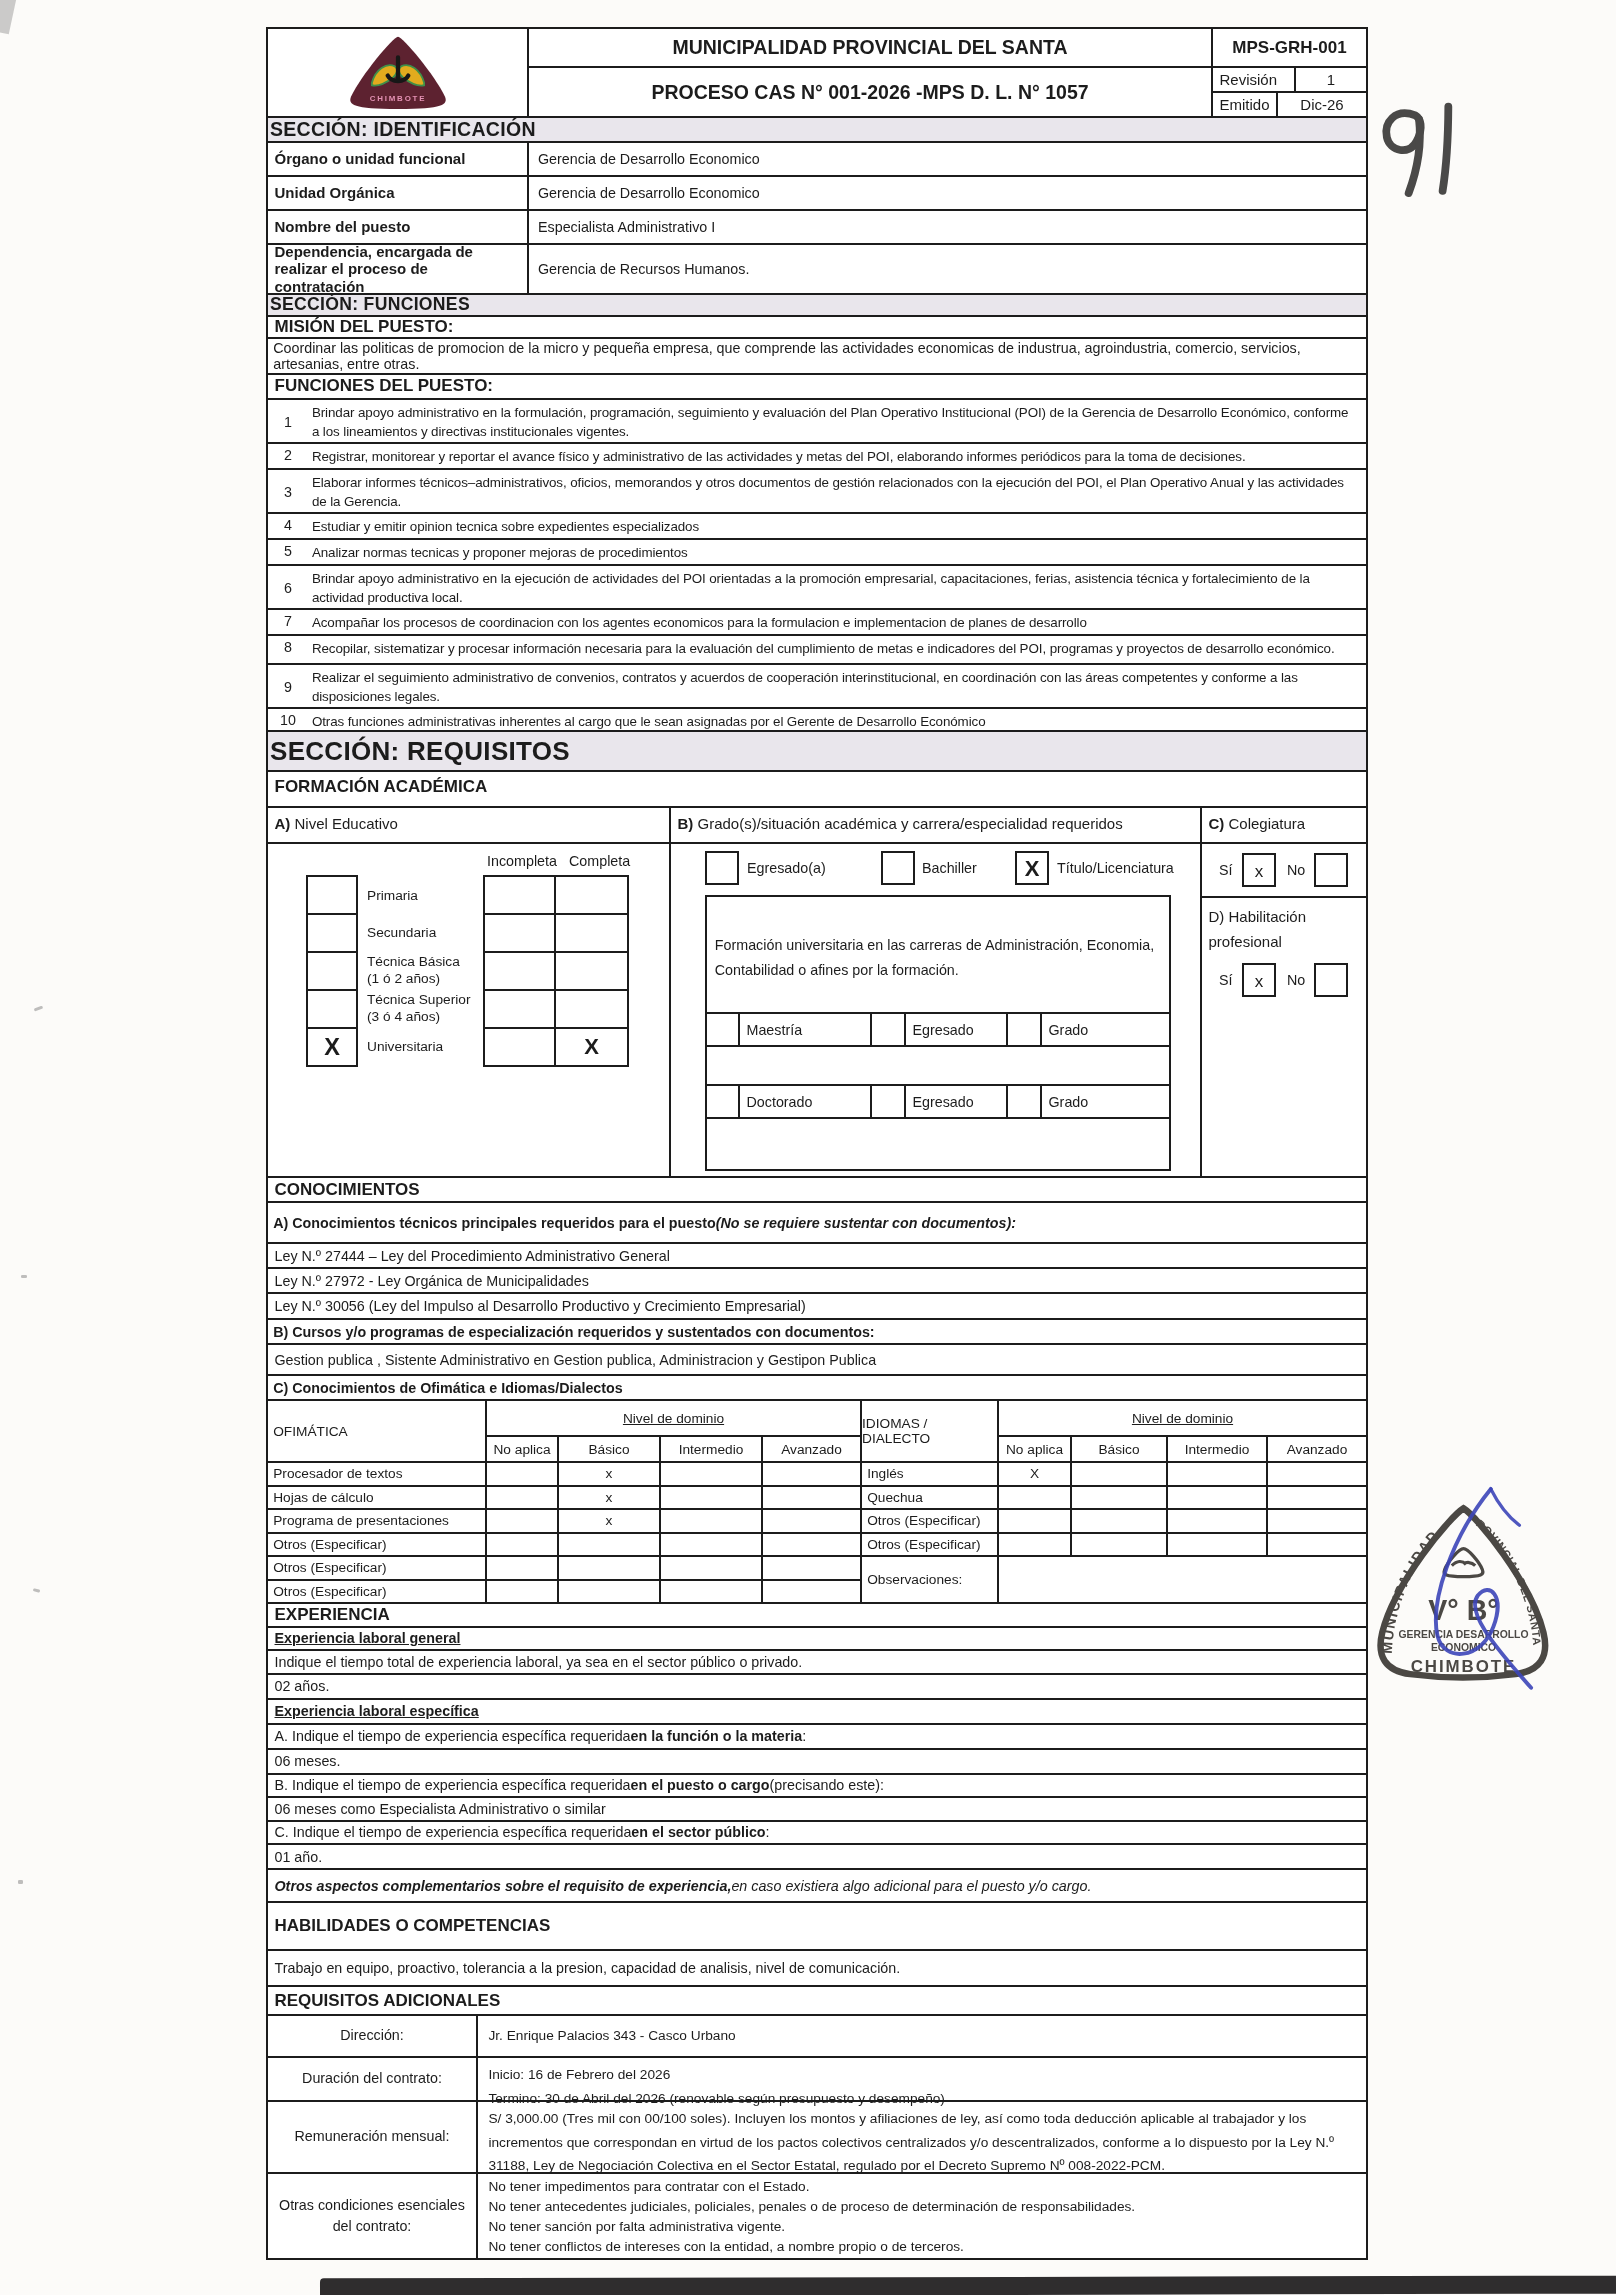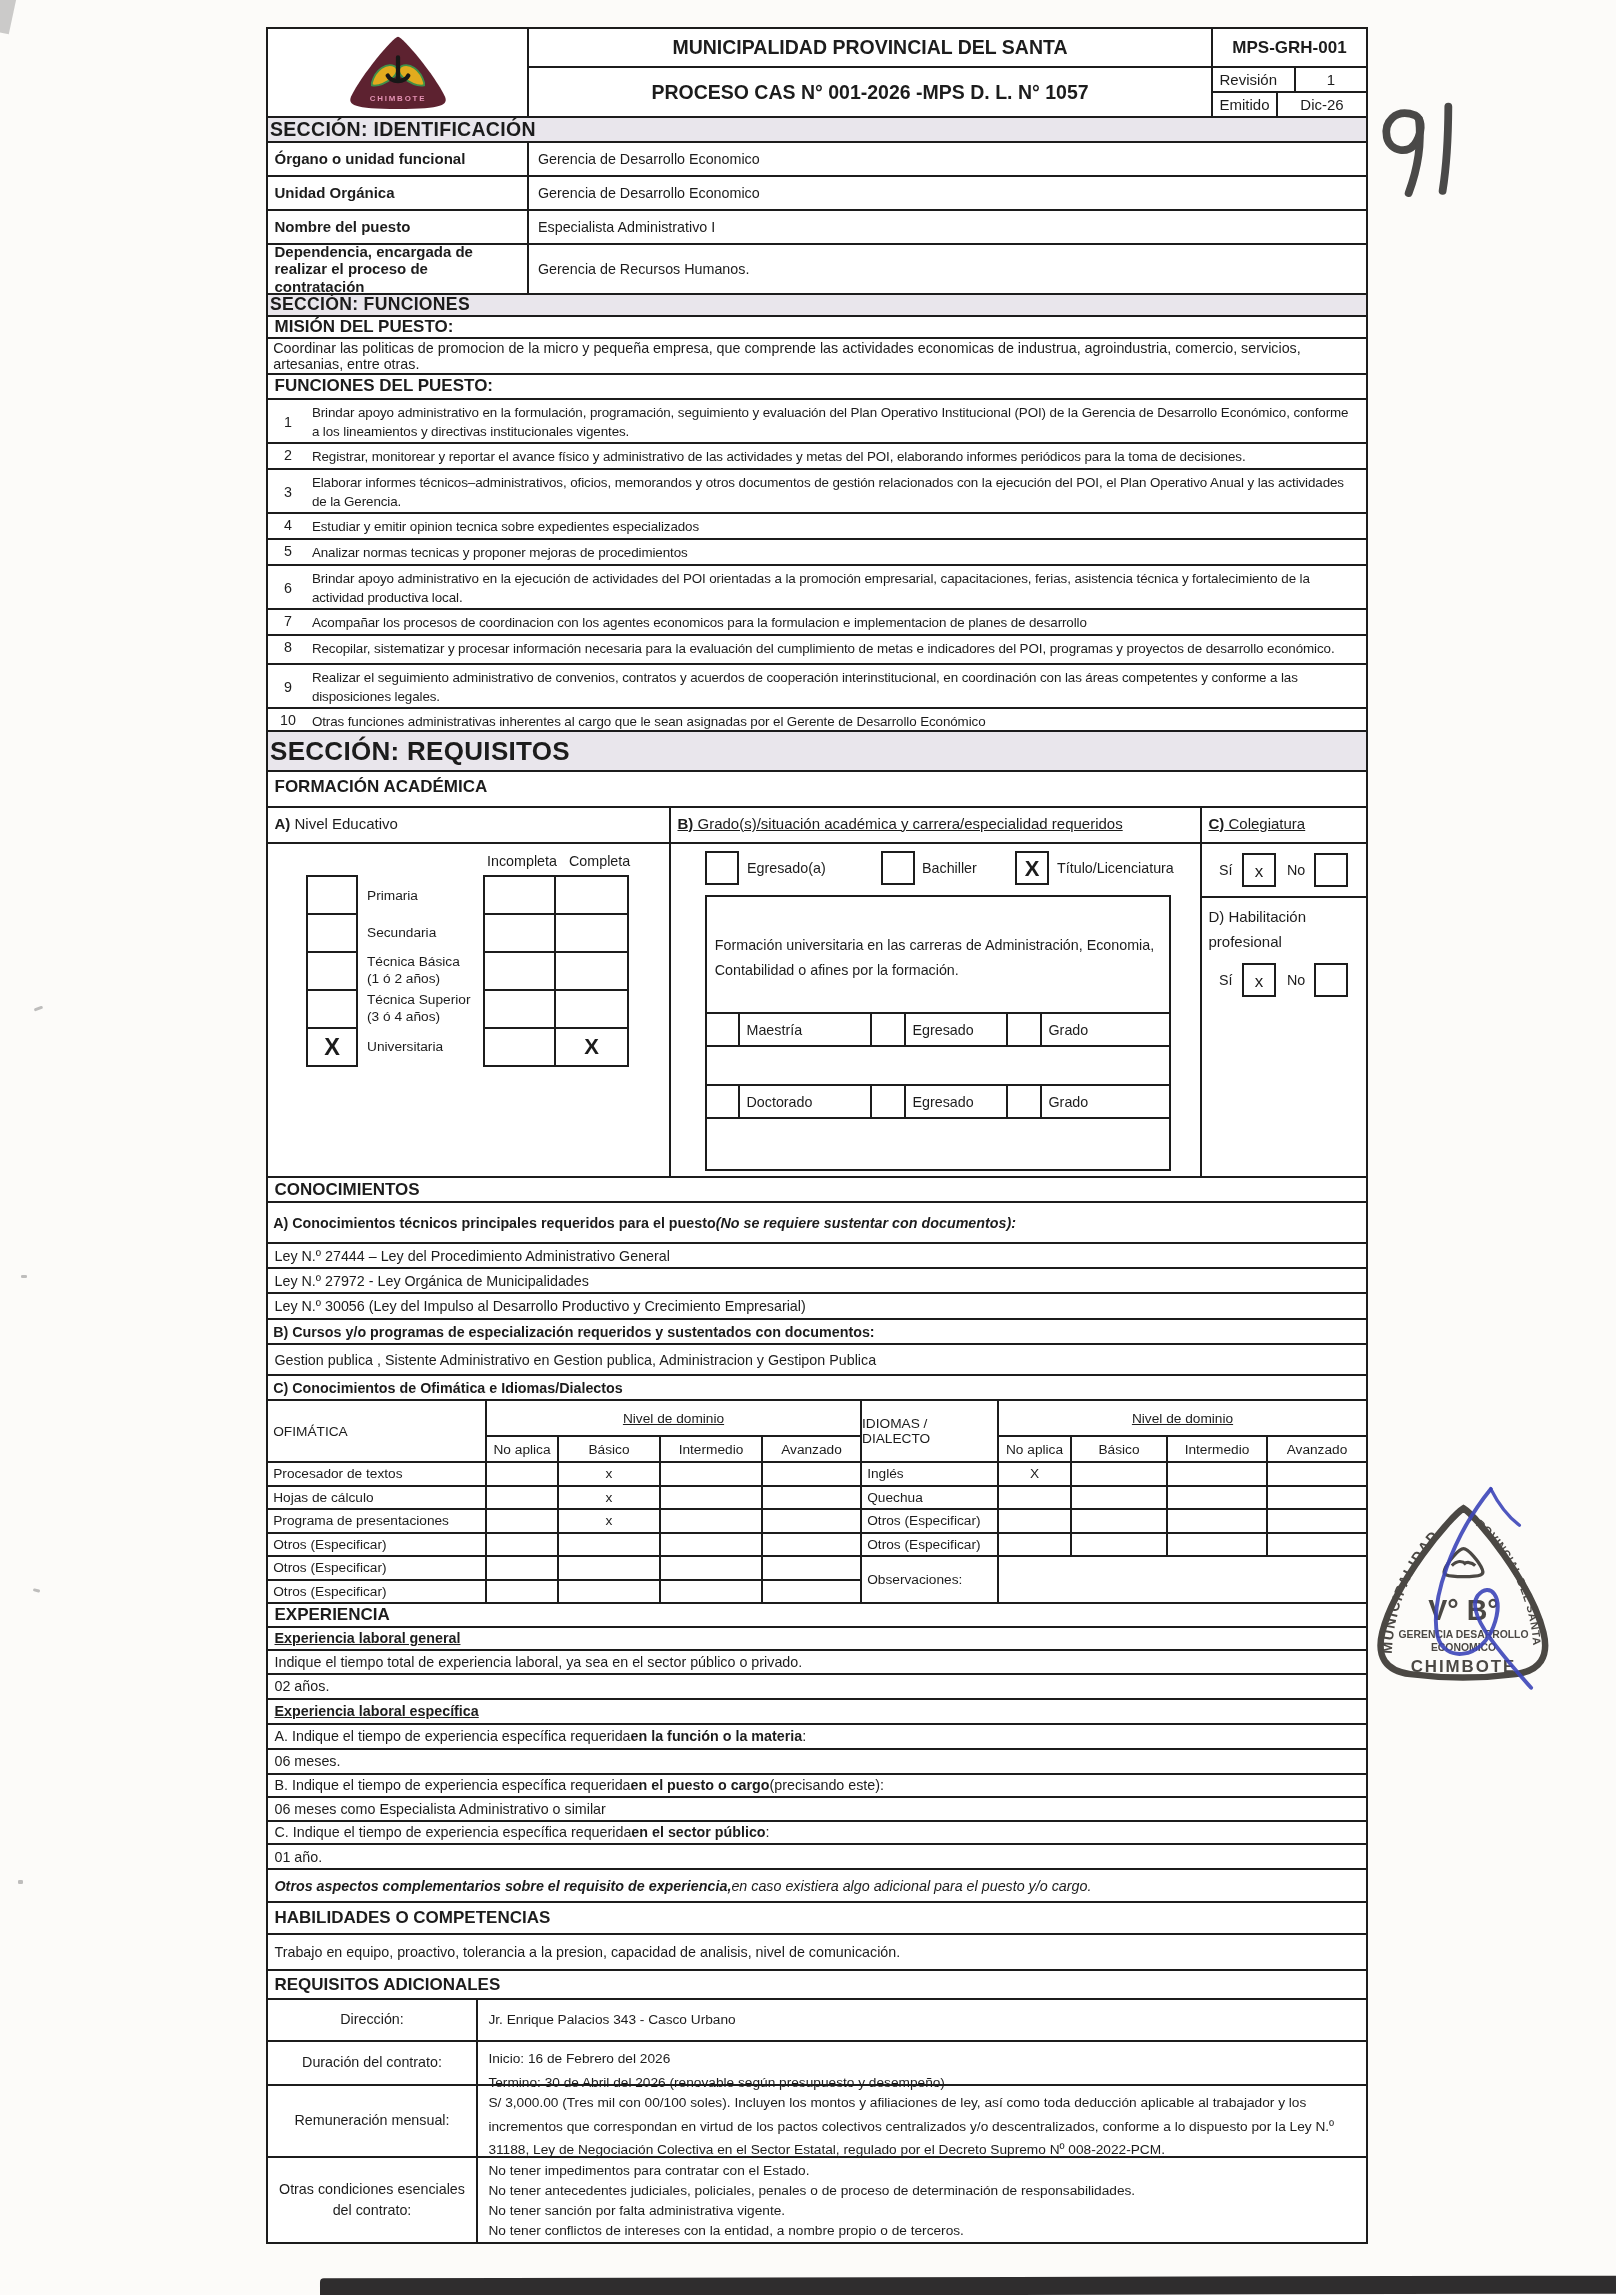--- a/index.html
+++ b/index.html
@@ -7,21 +7,21 @@
   body{background:#e9e7e3; font-family:"Liberation Sans", sans-serif; color:var(--ink);}
   .sheet{position:relative; width:1617px; height:2295px; background:var(--paper); overflow:hidden;}
   .form{position:absolute; left:266px; top:27px; width:1102px; border:2.6px solid var(--ink); background:#fff;}
   .row{position:relative; display:flex; border-top:2.6px solid var(--ink);}
   .row.first{border-top:none;}
   .cell{position:relative;}
   .band{background:var(--band); font-weight:bold; font-size:19.5px; display:flex; align-items:center; padding-left:2px; letter-spacing:0.3px;}
   .band.big{font-size:26px;}
   .sec-title{font-weight:bold; font-size:17px; display:flex; align-items:center; padding-left:6.5px;}
   .txt{font-size:14.3px;}
-  .vline{border-left:2px solid var(--ink);text-decoration:underline;}
+  .vline{border-left:2px solid var(--ink);}
   .idlabel{width:261px; border-right:2px solid var(--ink); font-weight:bold; font-size:15px; padding:5.2px 6.5px; display:flex; align-items:center; line-height:1.15;}
   .idvalue{flex:1; font-size:14.3px; display:flex; align-items:center; padding-left:9px;}
   .fnum{width:40px; font-size:14.3px; display:flex; justify-content:center; padding-top:3.9px;}
   .ftext{flex:1; font-size:13.4px; line-height:19px; padding:3.3px 10.4px 0 3.9px; letter-spacing:-0.1px;}
   .chkbox{position:absolute; width:34px; height:34px; border:2px solid var(--ink); text-align:center; font-size:22px; font-weight:bold; line-height:31px;}
   .small-x{font-size:17px; font-weight:normal;}
   .flabel{position:absolute; font-size:14.3px;}
   .gridhead{font-size:15px; padding:6.5px 0 0 6.5px;}
   .gridhead b{font-weight:bold;}
   .ofi{display:grid; grid-template-columns:217px 72px 102px 102px 99px 137px 73px 96px 100px 100px; grid-template-rows:34px 26px 23.5px 23.5px 23.5px 23.5px 23.5px 23.5px; border-top:2.6px solid var(--ink);}
@@ -373,21 +373,21 @@
         <span>C. Indique el tiempo de experiencia específica requerida </span>
         <b>en el sector público</b>
         <span>:</span>
       </div>
     <div class="row exp-row" style="height:25px">01 año.</div>
     <div class="row exp-row" style="height:33px">
         <span style="font-weight:bold; font-style:italic;">Otros aspectos complementarios sobre el requisito de experiencia,</span>
         <span style="font-style:italic;">  en caso existiera algo adicional para el puesto y/o cargo.</span>
       </div>
 
-    <div class="row sec-title" style="height:32px">HABILIDADES O COMPETENCIAS</div>
+    <div class="row sec-title" style="height:48px">HABILIDADES O COMPETENCIAS</div>
     <div class="row exp-row" style="height:36px">Trabajo en equipo, proactivo, tolerancia a la presion, capacidad de analisis, nivel de comunicación.</div>
 
     <div class="row sec-title" style="height:29px">REQUISITOS ADICIONALES</div>
     <div class="row" style="height:42px">
       <div class="adlabel">Dirección:</div>
       <div class="advalue" style="display:flex; align-items:center; padding-top:0;">Jr. Enrique Palacios 343 - Casco Urbano</div>
     </div>
     <div class="row" style="height:44px">
       <div class="adlabel">Duración del contrato:</div>
       <div class="advalue">

